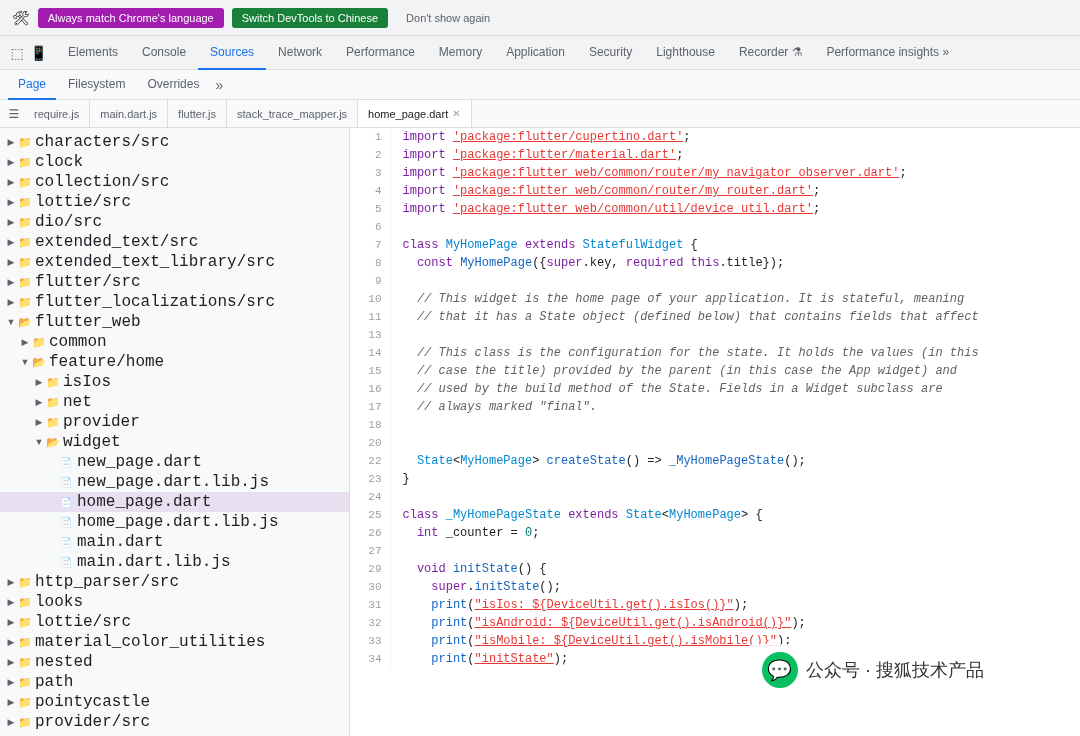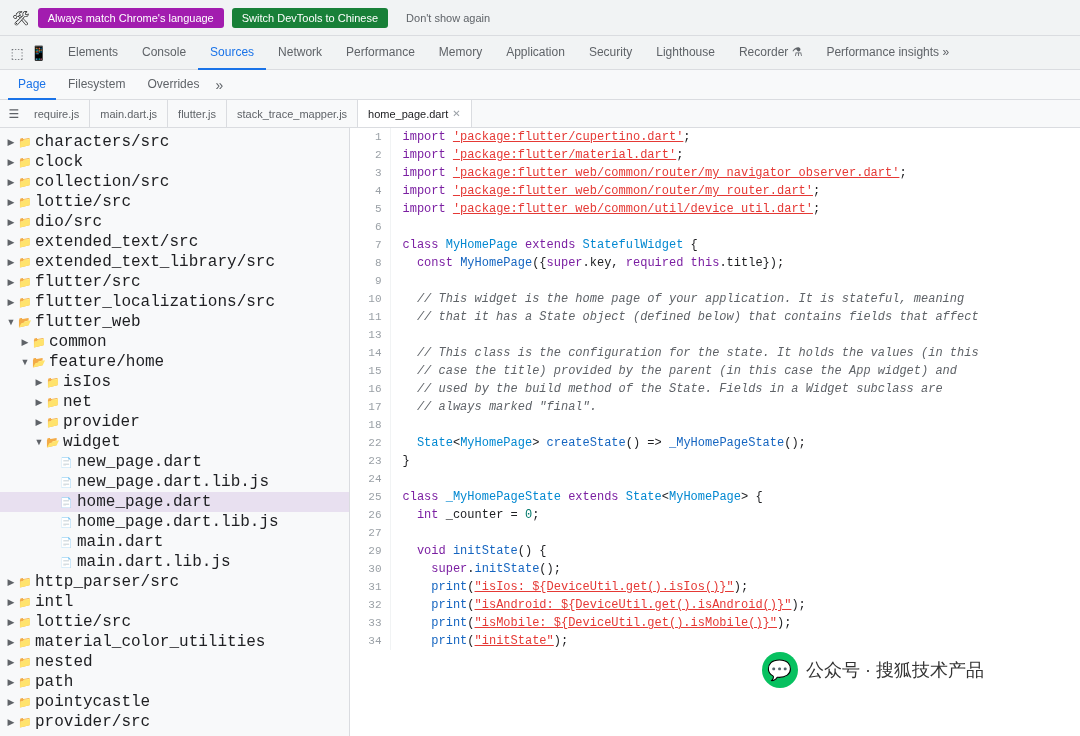--- a/index.html
+++ b/index.html
@@ -463,21 +463,21 @@
       <span class="tree-indent" style="width:4px"></span>
       <span class="tree-arrow">▶</span>
       <span class="tree-icon folder-icon">📁</span>
       <span class="tree-label">http_parser/src</span>
     </div>
 
     <div class="tree-item">
       <span class="tree-indent" style="width:4px"></span>
       <span class="tree-arrow">▶</span>
       <span class="tree-icon folder-icon">📁</span>
-      <span class="tree-label">intl</span>
+      <span class="tree-label">looks</span>
     </div>
 
     <div class="tree-item">
       <span class="tree-indent" style="width:4px"></span>
       <span class="tree-arrow">▶</span>
       <span class="tree-icon folder-icon">📁</span>
       <span class="tree-label">lottie/src</span>
     </div>
 
     <div class="tree-item">
@@ -583,20 +583,24 @@
           </tr>
           <tr>
             <td class="line-num">17</td>
             <td class="line-code">  <span class="cmt">// always marked "final".</span></td>
           </tr>
           <tr>
             <td class="line-num">18</td>
             <td class="line-code"></td>
           </tr>
           <tr>
+            <td class="line-num">20</td>
+            <td class="line-code"></td>
+          </tr>
+          <tr>
             <td class="line-num">22</td>
             <td class="line-code">  <span class="cls">State</span>&lt;<span class="cls">MyHomePage</span>&gt; <span class="fn">createState</span>() =&gt; <span class="fn">_MyHomePageState</span>();</td>
           </tr>
           <tr>
             <td class="line-num">23</td>
             <td class="line-code">}</td>
           </tr>
           <tr>
             <td class="line-num">24</td>
             <td class="line-code"></td>

